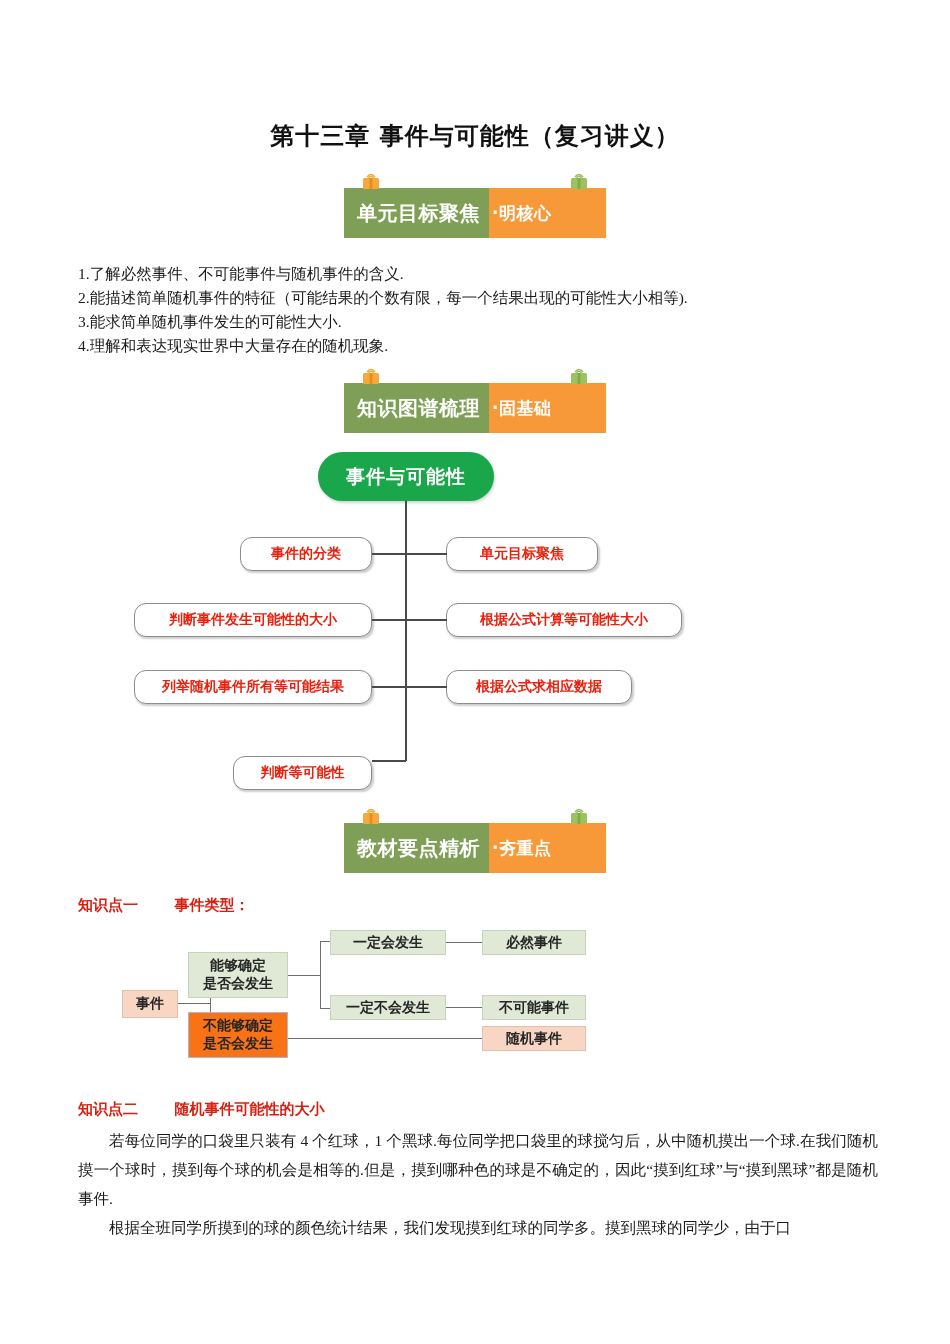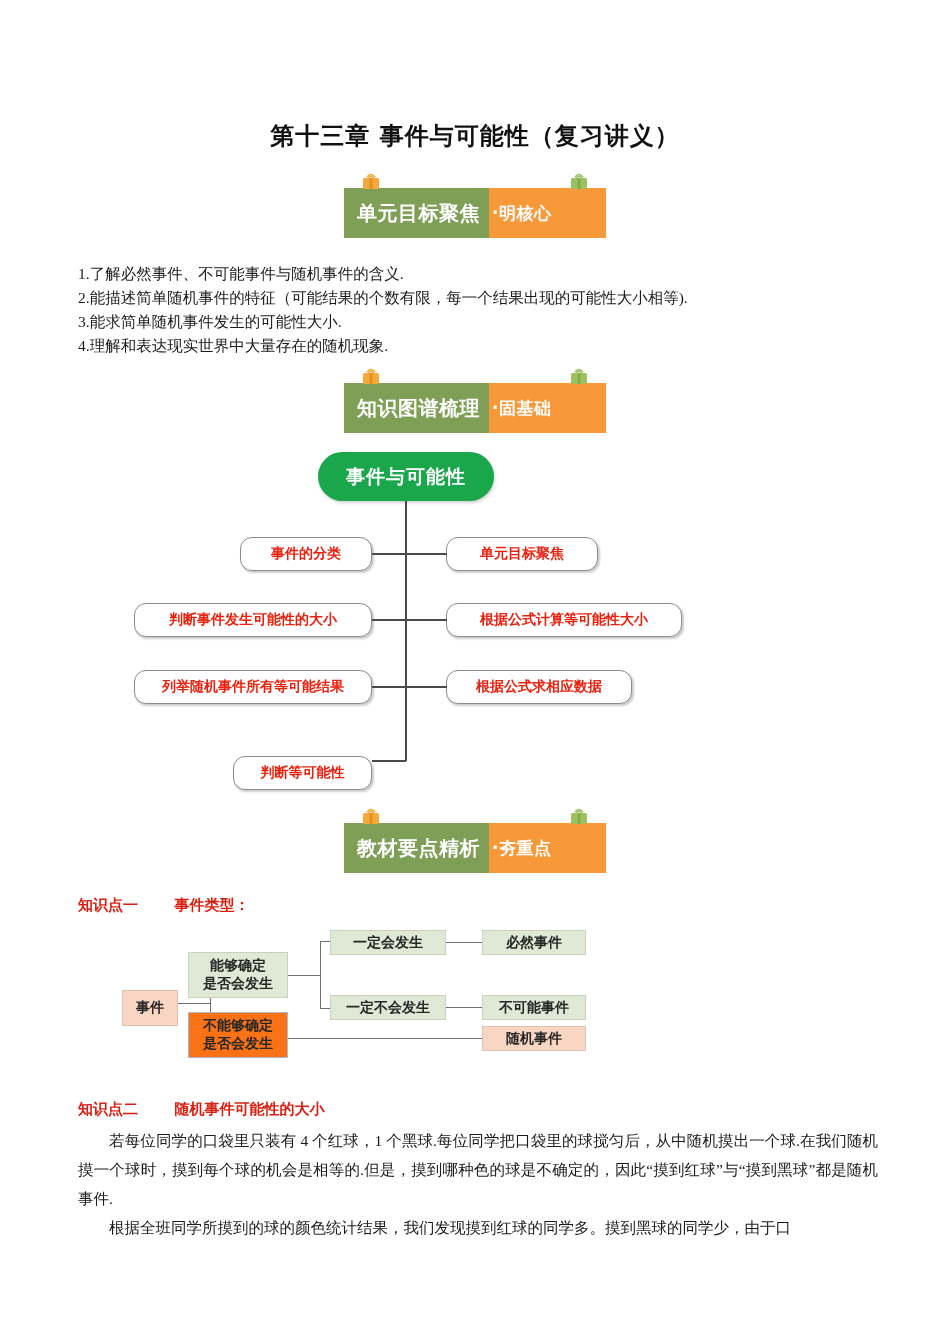--- a/index.html
+++ b/index.html
@@ -303,21 +303,21 @@
   </div>
 
   <div class="kp-heading" style="left:78px; top:896px;">
     <span>知识点一</span>
     <span class="kp-gap"></span>
     <span>事件类型：</span>
   </div>
 
   <div>
 
-    <div class="fbox peach" style="left:122px; top:990px; width:56px; height:36px;">事件</div>
+    <div class="fbox peach" style="left:122px; top:990px; width:56px; height:28px;">事件</div>
 
     <div class="fline h" style="left:178px; top:1003px; width:32px;"></div>
     <div class="fline v" style="left:210px; top:973px; height:60px;"></div>
     <div class="fline h" style="left:210px; top:973px; width:14px;"></div>
     <div class="fline h" style="left:210px; top:1033px; width:14px;"></div>
 
     <div class="fbox green" style="left:188px; top:952px; width:100px; height:46px;">
       <span>能够确定</span>
       <span>是否会发生</span>
     </div>

